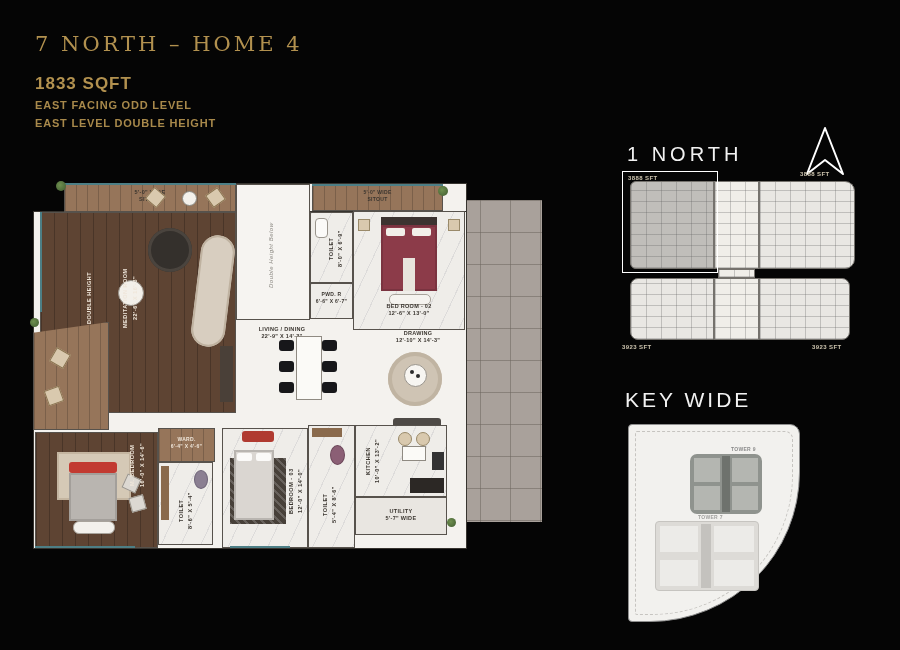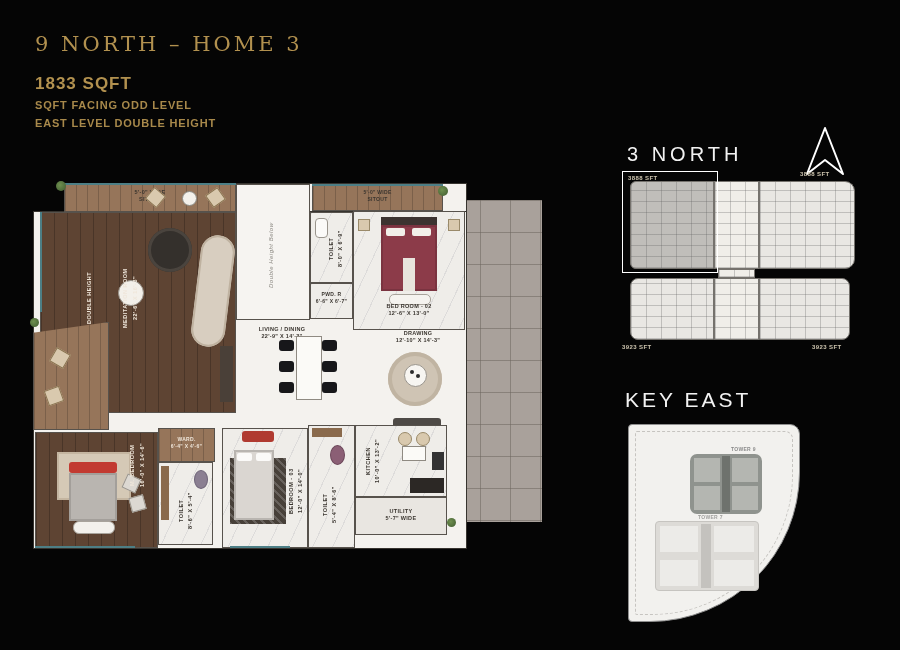--- a/index.html
+++ b/index.html
@@ -50,23 +50,23 @@
     border-radius:2px 8px 140px 2px;}
   .twr{position:absolute;box-sizing:border-box;border-radius:7px;}
   .twr .cell{position:absolute;}
   .twr-lbl{position:absolute;font-size:5px;letter-spacing:.3px;color:#8a8a8a;font-weight:bold;}
 </style>
 </head>
 <body>
 
 <div class="stage">
 
-  <div class="hdr-title">9 NORTH – HOME 3</div>
+  <div class="hdr-title">7 NORTH – HOME 4</div>
   <div class="hdr-sqft">1833 SQFT</div>
-  <div class="hdr-face1">SQFT FACING ODD LEVEL</div>
+  <div class="hdr-face1">EAST FACING ODD LEVEL</div>
   <div class="hdr-face2">EAST LEVEL DOUBLE HEIGHT</div>
 
   <div class="tile" style="left:450px;top:200px;width:92px;height:322px;"></div>
 
   <div class="planbase" style="left:64px;top:183px;width:403px;height:29px;"></div>
   <div class="planbase" style="left:33px;top:211px;width:434px;height:338px;"></div>
 
   <div class="rm woodL" style="left:64px;top:184px;width:172px;height:28px;"></div>
   <div class="lbl" style="left:64px;top:189px;width:172px;">
     <div>5'-0" WIDE</div>
@@ -199,40 +199,40 @@
   <div class="win" style="left:64px;top:183px;width:172px;height:2px;"></div>
   <div class="win" style="left:312px;top:184px;width:131px;height:2px;"></div>
   <div class="win" style="left:40px;top:212px;width:2px;height:100px;"></div>
   <div class="win" style="left:35px;top:546px;width:100px;height:2px;"></div>
   <div class="win" style="left:230px;top:546px;width:60px;height:2px;"></div>
   <div class="plant" style="left:56px;top:181px;width:10px;height:10px;"></div>
   <div class="plant" style="left:438px;top:186px;width:10px;height:10px;"></div>
   <div class="plant" style="left:30px;top:318px;width:9px;height:9px;"></div>
   <div class="plant" style="left:447px;top:518px;width:9px;height:9px;"></div>
 
-  <div class="north-title">3 NORTH</div>
+  <div class="north-title">1 NORTH</div>
   <svg style="position:absolute;left:804px;top:126px;" width="42" height="50" viewBox="0 0 42 50">
     <path d="M21 2 L39 48 L21 34 L3 48 Z" fill="none" stroke="#ffffff" stroke-width="2" stroke-linejoin="round"></path>
   </svg>
 
   <div class="mini dark" style="left:630px;top:181px;width:84px;height:88px;border-radius:6px 0 0 6px;"></div>
   <div class="mini" style="left:714px;top:181px;width:45px;height:88px;background-color:#f0eee9;"></div>
   <div class="mini" style="left:759px;top:181px;width:96px;height:88px;border-radius:0 10px 10px 0;"></div>
   <div class="mini" style="left:718px;top:269px;width:37px;height:9px;background-color:#f0eee9;"></div>
   <div class="mini" style="left:630px;top:278px;width:84px;height:62px;border-radius:8px 0 0 8px;"></div>
   <div class="mini" style="left:714px;top:278px;width:45px;height:62px;background-color:#f0eee9;"></div>
   <div class="mini" style="left:759px;top:278px;width:91px;height:62px;border-radius:0 8px 8px 0;"></div>
 
   <div class="hibox" style="left:622px;top:171px;width:96px;height:102px;"></div>
   <div class="mini-lbl" style="left:628px;top:175px;">3888 SFT</div>
   <div class="mini-lbl" style="left:800px;top:171px;">3888 SFT</div>
   <div class="mini-lbl" style="left:622px;top:344px;">3923 SFT</div>
   <div class="mini-lbl" style="left:812px;top:344px;">3923 SFT</div>
 
-  <div class="keyplan-title">KEY EAST</div>
+  <div class="keyplan-title">KEY WIDE</div>
   <div class="site"></div>
 
   <div class="twr-lbl" style="left:731px;top:446px;">TOWER 9</div>
   <div class="twr" style="left:690px;top:454px;width:72px;height:60px;background:#8f938e;">
     <div class="cell" style="left:4px;top:4px;width:26px;height:24px;background:#b4b6b1;"></div>
     <div class="cell" style="left:42px;top:4px;width:26px;height:24px;background:#b4b6b1;"></div>
     <div class="cell" style="left:4px;top:32px;width:26px;height:24px;background:#b4b6b1;"></div>
     <div class="cell" style="left:42px;top:32px;width:26px;height:24px;background:#b4b6b1;"></div>
     <div class="cell" style="left:32px;top:2px;width:8px;height:56px;background:#6e726d;"></div>
   </div>

